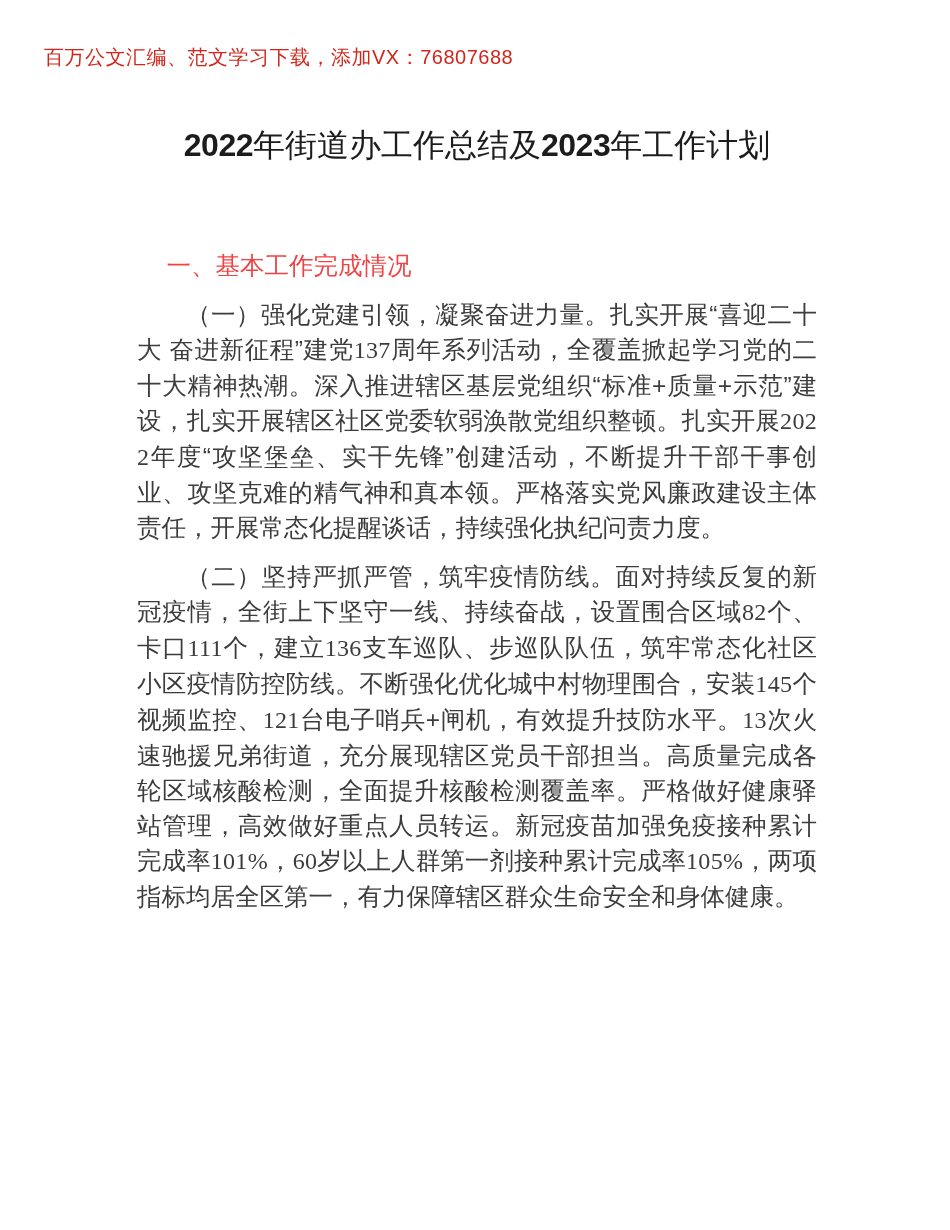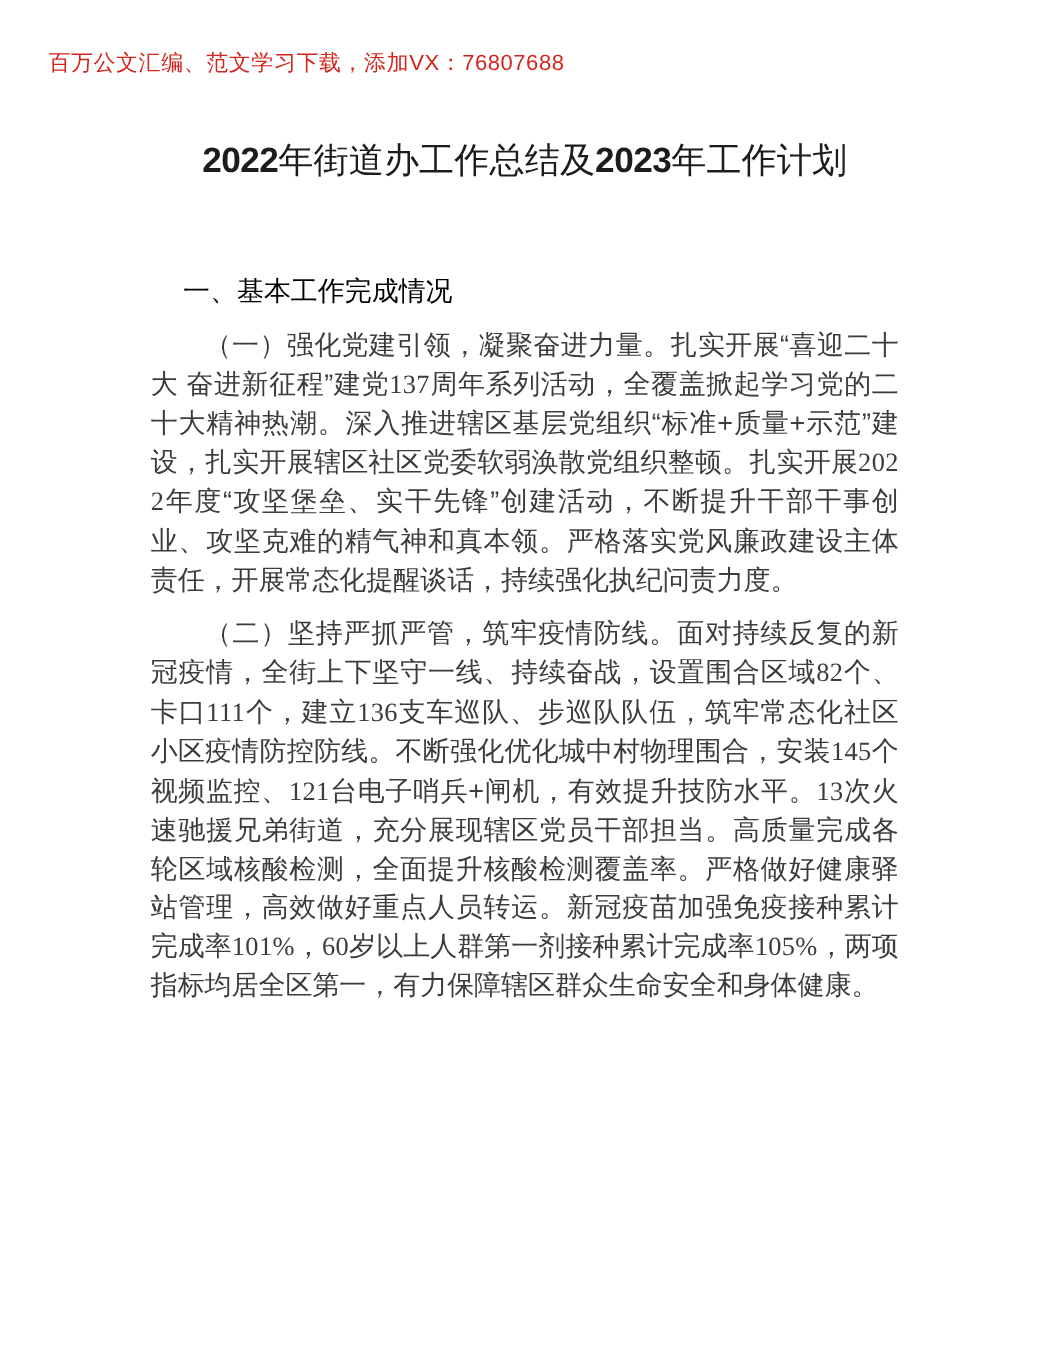--- a/index.html
+++ b/index.html
@@ -65,21 +65,21 @@
     text-align: justify;
     text-justify: inter-ideograph;
     text-indent: 2em;
     font-family: "Liberation Sans", "DejaVu Sans", sans-serif;
     word-break: break-all;
   }
   p.heading {
     margin: 0 0 14px 0;
     font-size: 24.5px;
     line-height: 35px;
-    color: #000000;
+    color: #ef4444;
     text-indent: 1.2em;
     font-family: "Liberation Sans", "DejaVu Sans", sans-serif;
   }
   .sn {
     font-family: "Liberation Serif", "DejaVu Serif", serif;
     font-size: 24px;
     color: #3c3c3c;
     letter-spacing: 0.3px;
   }
 </style>

